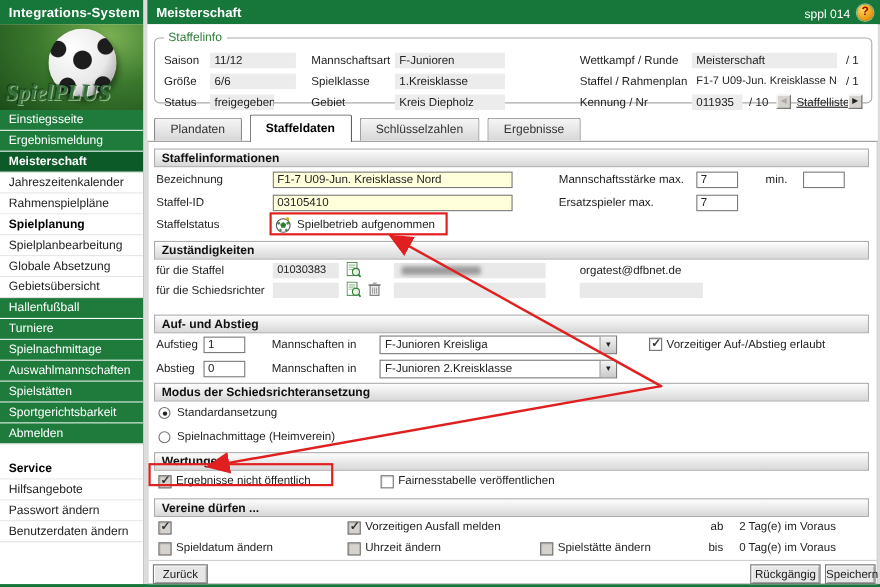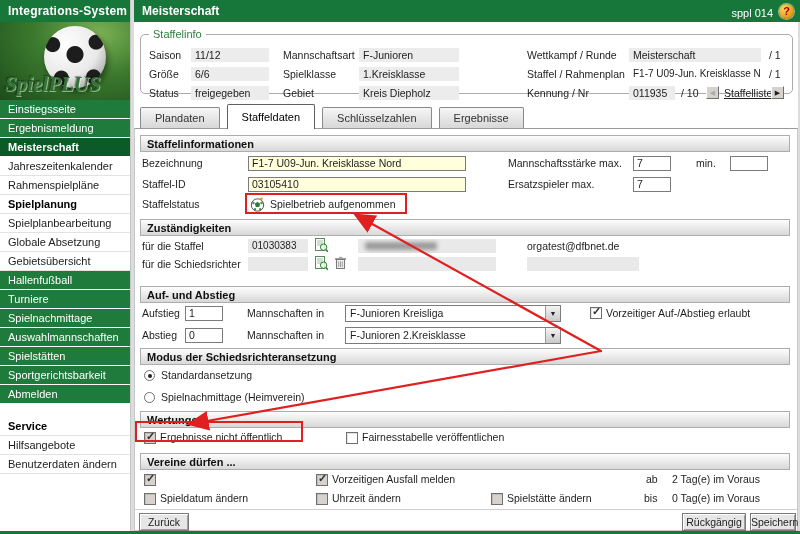--- a/index.html
+++ b/index.html
@@ -42,21 +42,21 @@
   .sinfo legend { margin-left:8px; padding:0 4px; color:#2F7D3C; font-size:11px; }
   .lbl { position:absolute; font-size:10.5px; line-height:15px; white-space:nowrap; color:#1e1e1e; }
   .ro  { position:absolute; height:14px; background:#ECECEC; font-size:10.5px; line-height:14px; padding:0 4px; white-space:nowrap; overflow:hidden; color:#222; }
   .navbtn { position:absolute; width:13px; height:13px; background:#D6D3CE; border:1px solid; border-color:#fff #6f6f6f #6f6f6f #fff; font-size:7px; line-height:11px; text-align:center; color:#222; cursor:pointer; }
   .navbtn.disabled { color:#aaa; }
   .slink { position:absolute; font-size:10.5px; line-height:14px; color:#222; text-decoration:underline; cursor:pointer; white-space:nowrap; }
 
   
   .tabs { position:absolute; left:140px; top:104px; height:24px; display:flex; align-items:flex-end; z-index:3; }
   .tab { height:21px; line-height:20px; padding:0 14px; margin-right:7px; background:linear-gradient(#f6f6f6,#d7d7d7); border:1px solid #8a8a8a; border-bottom:none; border-radius:2px 2px 0 0; color:#333; cursor:pointer; font-size:11px; }
-  .tab.active { height:25px; line-height:24px; background:#fff; font-weight:normal; color:#000; border-color:#5f5f5f; margin-bottom:-1px; }
+  .tab.active { height:25px; line-height:24px; background:#fff; font-weight:bold; color:#000; border-color:#5f5f5f; margin-bottom:-1px; }
 
   
   .panel { position:absolute; left:134px; top:128px; width:664px; height:403px; background:#fff; border:1px solid #9a9a9a; border-left-color:#c9c9c9; border-right-color:#c9c9c9; border-bottom-color:#c9c9c9; z-index:1; }
   .bar { position:absolute; left:5px; width:650px; height:17px; line-height:15px; padding:1px 6px 0 6px; font-weight:bold; font-size:11px; background:linear-gradient(#fdfdfd,#d8d8d8); border:1px solid #adadad; color:#111; }
   .inp { position:absolute; height:15px; border:1px solid #7b7b7b; background:#fff; font-size:10.5px; line-height:13px; padding:0 3px; white-space:nowrap; overflow:hidden; }
   .inp.yellow { background:#FFFFDC; }
   .gfield { position:absolute; height:14px; background:#E9E9E9; font-size:10px; line-height:14px; padding:0 4px; white-space:nowrap; overflow:hidden; }
   .blur-blob { width:72px; height:8px; margin:3px 0 0 3px; background:#9a9a9a; border-radius:2px; filter:blur(2px); }
   .icon-btn { position:absolute; width:14px; height:15px; cursor:pointer; }
   .status-icon { position:absolute; width:15px; height:15px; }
@@ -97,20 +97,21 @@
       <div class="mi" data-variant="green">Hallenfußball</div>
       <div class="mi" data-variant="green">Turniere</div>
       <div class="mi" data-variant="green">Spielnachmittage</div>
       <div class="mi" data-variant="green">Auswahlmannschaften</div>
       <div class="mi" data-variant="green">Spielstätten</div>
       <div class="mi" data-variant="green">Sportgerichtsbarkeit</div>
       <div class="mi" data-variant="green">Abmelden</div>
       <div class="menu-gap"></div>
       <div class="mi" data-variant="white-bold">Service</div>
       <div class="mi" data-variant="white">Hilfsangebote</div>
+      <div class="mi" data-variant="white">Passwort ändern</div>
       <div class="mi" data-variant="white">Benutzerdaten ändern</div>
     </nav>
   </aside>
 
   <div class="main-header">
     <span class="ttl">Meisterschaft</span>
     <span class="header-right">
       <span>sppl 014</span>
       <span class="help-icon">?</span>
     </span>
@@ -119,21 +120,21 @@
   <div class="main-bg"></div>
 
   <fieldset class="sinfo">
     <legend>Staffelinfo</legend>
 
     <span class="lbl" style="left:8px;top:8px">Saison</span>
     <span class="ro" style="left:50px;top:8px;width:78px">11/12</span>
     <span class="lbl" style="left:8px;top:27px">Größe</span>
     <span class="ro" style="left:50px;top:27px;width:78px">6/6</span>
     <span class="lbl" style="left:8px;top:46px">Status</span>
-    <span class="ro" style="left:50px;top:46px;width:78px">freigegeben</span>
+    <span class="ro" style="left:50px;top:46px;width:58px">freigegeben</span>
 
     <span class="lbl" style="left:142px;top:8px">Mannschaftsart</span>
     <span class="ro" style="left:218px;top:8px;width:100px">F-Junioren</span>
     <span class="lbl" style="left:142px;top:27px">Spielklasse</span>
     <span class="ro" style="left:218px;top:27px;width:100px">1.Kreisklasse</span>
     <span class="lbl" style="left:142px;top:46px">Gebiet</span>
     <span class="ro" style="left:218px;top:46px;width:100px">Kreis Diepholz</span>
 
     <span class="lbl" style="left:386px;top:8px">Wettkampf / Runde</span>
     <span class="ro" style="left:488px;top:8px;width:132px">Meisterschaft</span>

